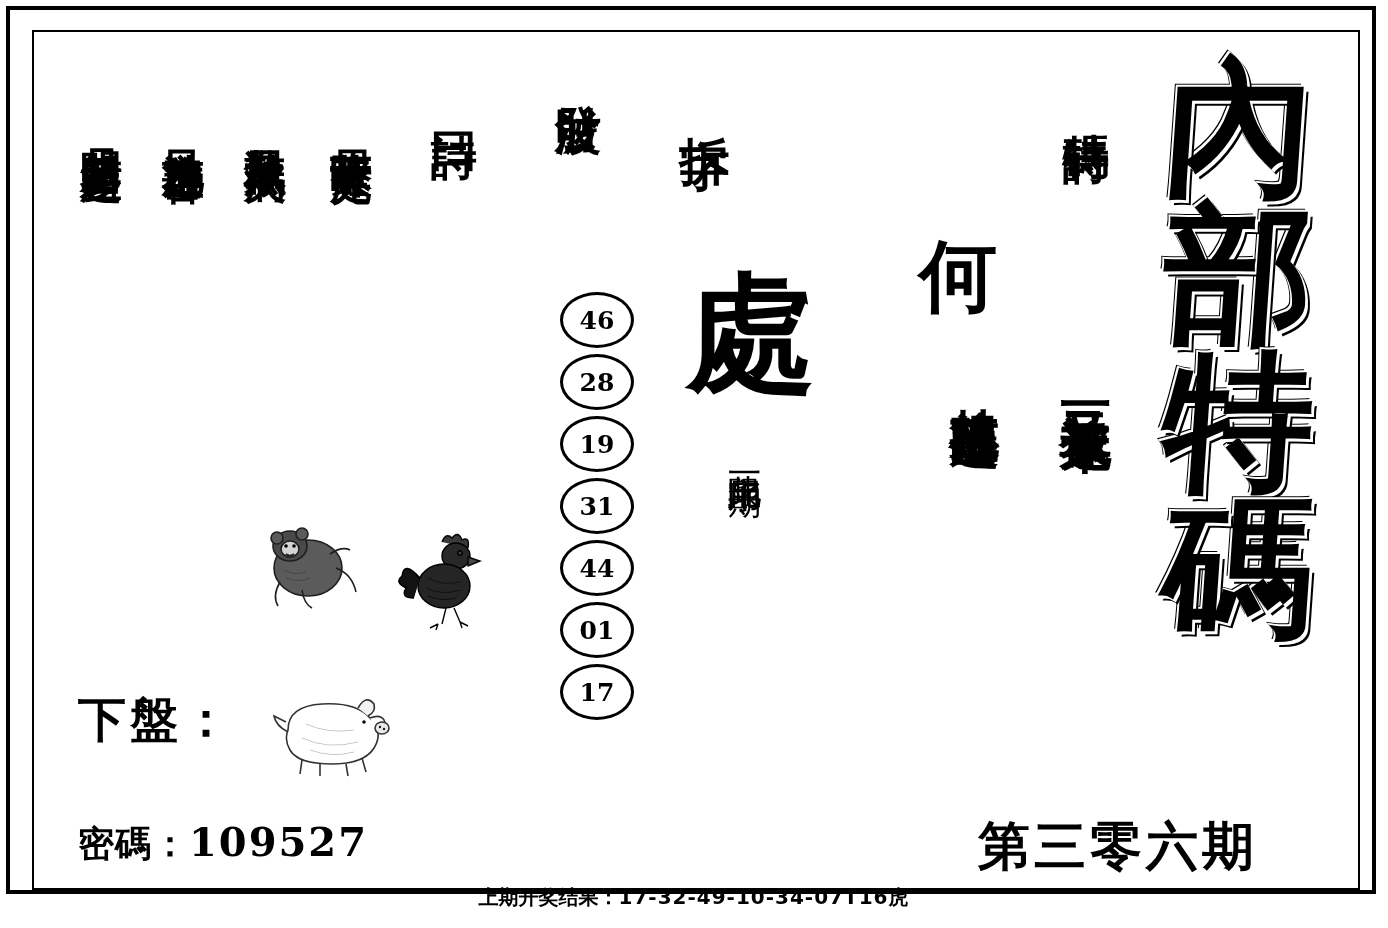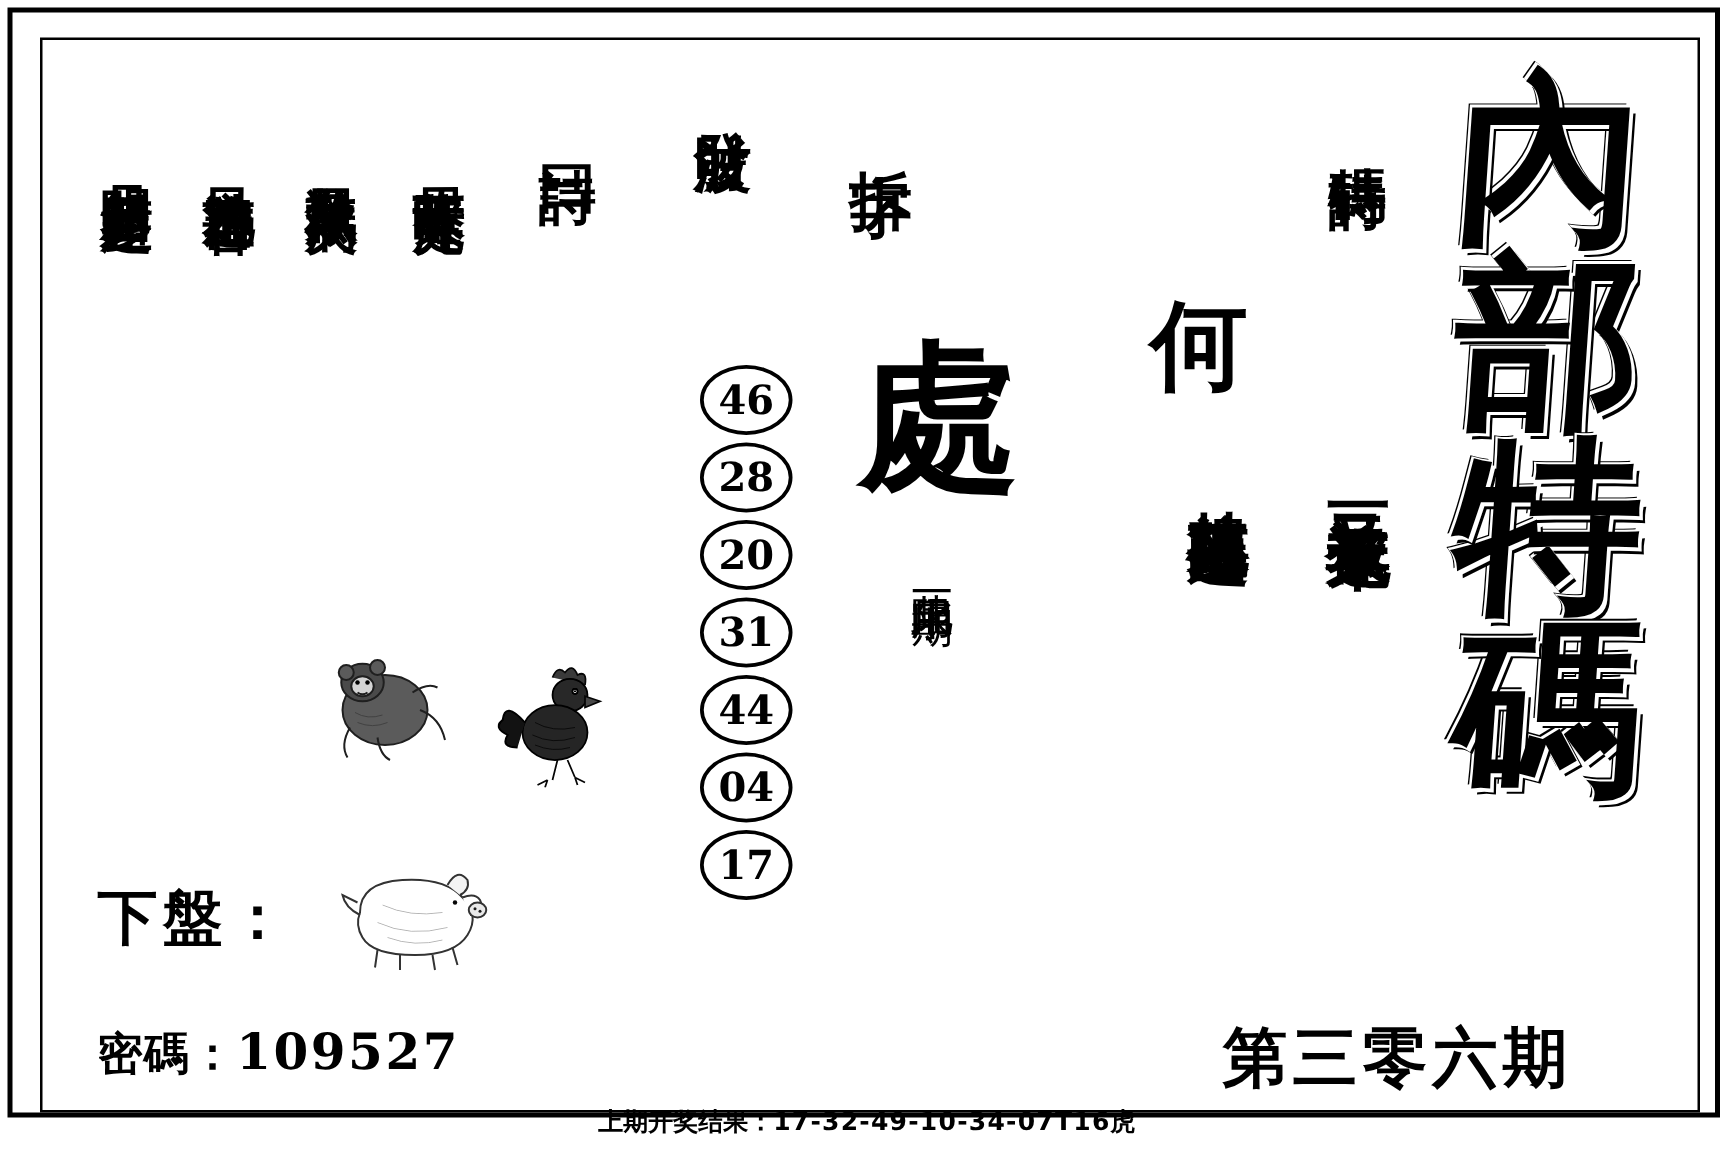--- a/index.html
+++ b/index.html
@@ -145,21 +145,21 @@
     align-items: center;
   }
   .num-ball {
     width: 74px;
     height: 56px;
     border: 3px solid #000;
     border-radius: 50%;
     display: flex;
     align-items: center;
     justify-content: center;
-    font-size: 32px;
+    font-size: 25px;
     font-weight: bold;
     font-family: "DejaVu Serif", "Liberation Serif", serif;
     margin-bottom: 6px;
     box-sizing: border-box;
     background: #fff;
   }
 
   
   .shiyue {
     position: absolute;
@@ -178,21 +178,21 @@
   .verse-4 { left: 80px;  top: 116px; }
 
   
   .pan-label {
     position: absolute;
     font-size: 48px;
     font-weight: bold;
     letter-spacing: 4px;
   }
   .pan-top { left: 78px; top: 556px; }
-  .pan-bottom { left: 78px; top: 688px; margin-top: 14px; }
+  .pan-bottom { left: 78px; top: 688px; }
 
   .animal {
     position: absolute;
     filter: grayscale(100%) contrast(130%);
   }
   .animal svg { display: block; }
 
   
   .mima {
     position: absolute;
@@ -249,24 +249,24 @@
   <div class="vtext poem-line-2">林疏放得遥山出</div>
 
   <div class="vtext chaizi">拆字</div>
   <div class="big-char">處</div>
   <div class="vtext limit-note">此字限用一期</div>
 
   <div class="vtext facaibo">發財波</div>
   <div class="num-col">
     <div class="num-ball">46</div>
     <div class="num-ball">28</div>
-    <div class="num-ball">20</div>
+    <div class="num-ball">19</div>
     <div class="num-ball">31</div>
     <div class="num-ball">44</div>
-    <div class="num-ball">04</div>
+    <div class="num-ball">01</div>
     <div class="num-ball">17</div>
   </div>
 
   <div class="vtext shiyue">詩曰</div>
   <div class="vtext verse verse-1">尽吹黄叶下庭芜</div>
   <div class="vtext verse verse-2">数日秋风欺病夫</div>
   <div class="vtext verse verse-3">风定池莲自在香</div>
   <div class="vtext verse verse-4">月明船笛参差起</div>
 
 

